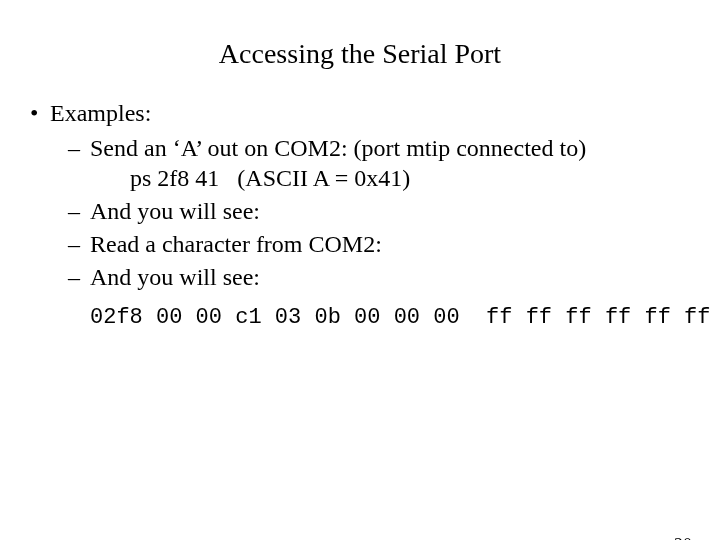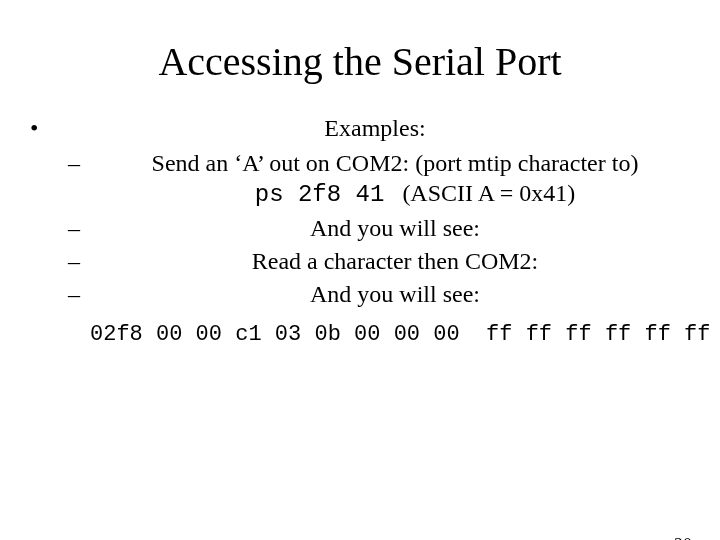--- a/index.html
+++ b/index.html
@@ -13,41 +13,40 @@
     overflow: hidden;
   }
   .slide {
     position: relative;
     width: 720px;
     height: 540px;
     box-sizing: border-box;
   }
   .title {
     text-align: center;
-    font-size: 40px;
+    font-size: 28px;
     margin-top: 38px;
     margin-bottom: 28px;
     font-weight: normal;
   }
   .body {
     font-size: 24px;
     line-height: 1.28;
     margin-left: 28px;
     margin-right: 20px;
   }
   ul.level1 {
     list-style: none;
     padding: 0;
     margin: 0;
   }
   ul.level1 > li {
     position: relative;
     padding-left: 22px;
     margin-bottom: 6px;
-    text-align: center;
   }
   ul.level1 > li::before {
     content: "•";
     position: absolute;
     left: 2px;
     top: 0;
   }
   ul.level2 {
     list-style: none;
     padding: 0;
@@ -62,21 +61,21 @@
     content: "–";
     position: absolute;
     left: 0;
     top: 0;
   }
   .indented {
     display: block;
     margin-left: 40px;
   }
   .mono {
-    font-family: Liberation Mono, monospace;
+    font-family: Liberation Serif, serif;
   }
   .output-line {
     font-family: "Courier New", Courier, monospace;
     font-size: 22px;
     margin-left: 62px;
     margin-top: 12px;
     white-space: pre;
   }
   .page-number {
     position: absolute;
@@ -92,33 +91,33 @@
 
   <div class="title">Accessing the Serial Port</div>
 
   <div class="body">
     <ul class="level1">
       <li>
         <span>Examples:</span>
         <ul class="level2">
 
           <li>
-            <span>Send an ‘A’ out on COM2: (port mtip character to)</span>
+            <span>Send an ‘A’ out on COM2: (port mtip connected to)</span>
             <span class="indented">
               <span class="mono">ps 2f8 41</span>
               &nbsp;&nbsp;<span>(ASCII A = 0x41)</span>
             </span>
           </li>
 
           <li>
             <span>And you will see:</span>
           </li>
 
           <li>
-            <span> Read a character then COM2:</span>
+            <span> Read a character from COM2:</span>
           </li>
 
           <li>
             <span>And you will see:</span>
           </li>
 
         </ul>
       </li>
     </ul>
 

